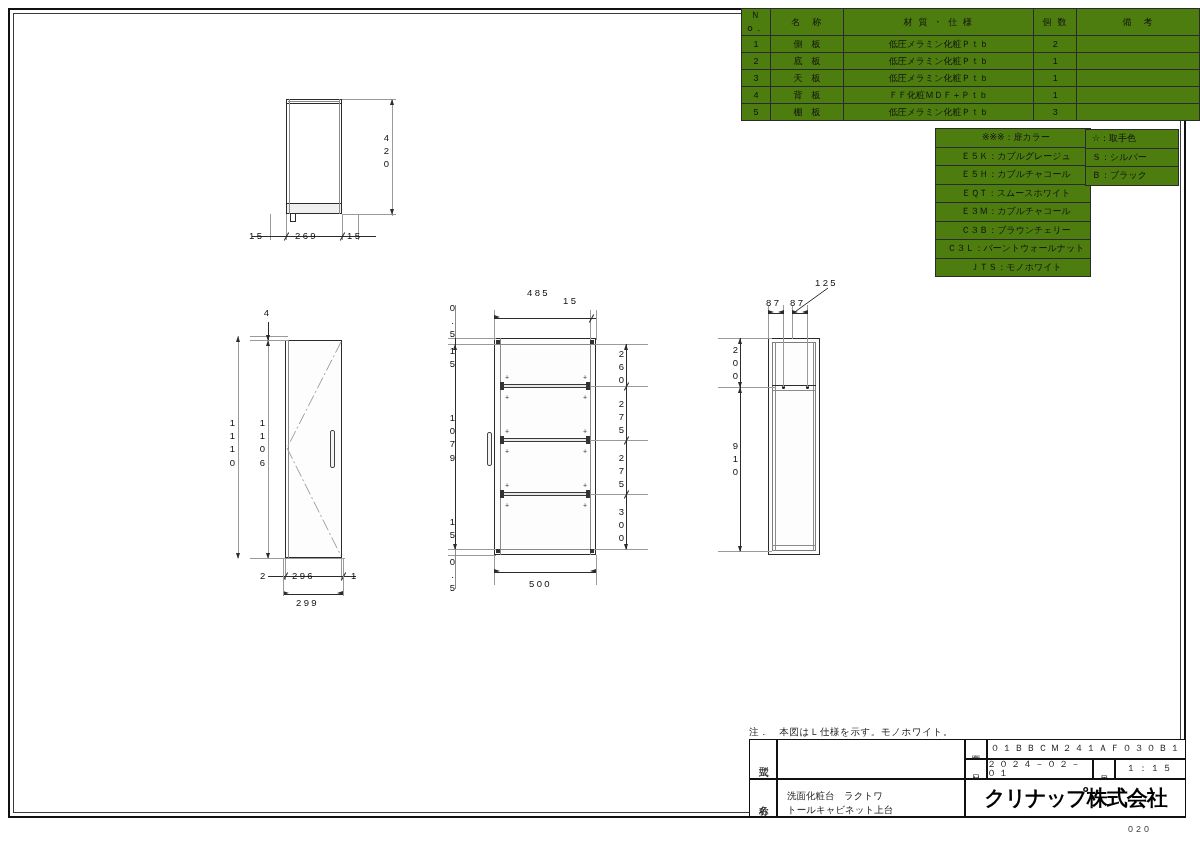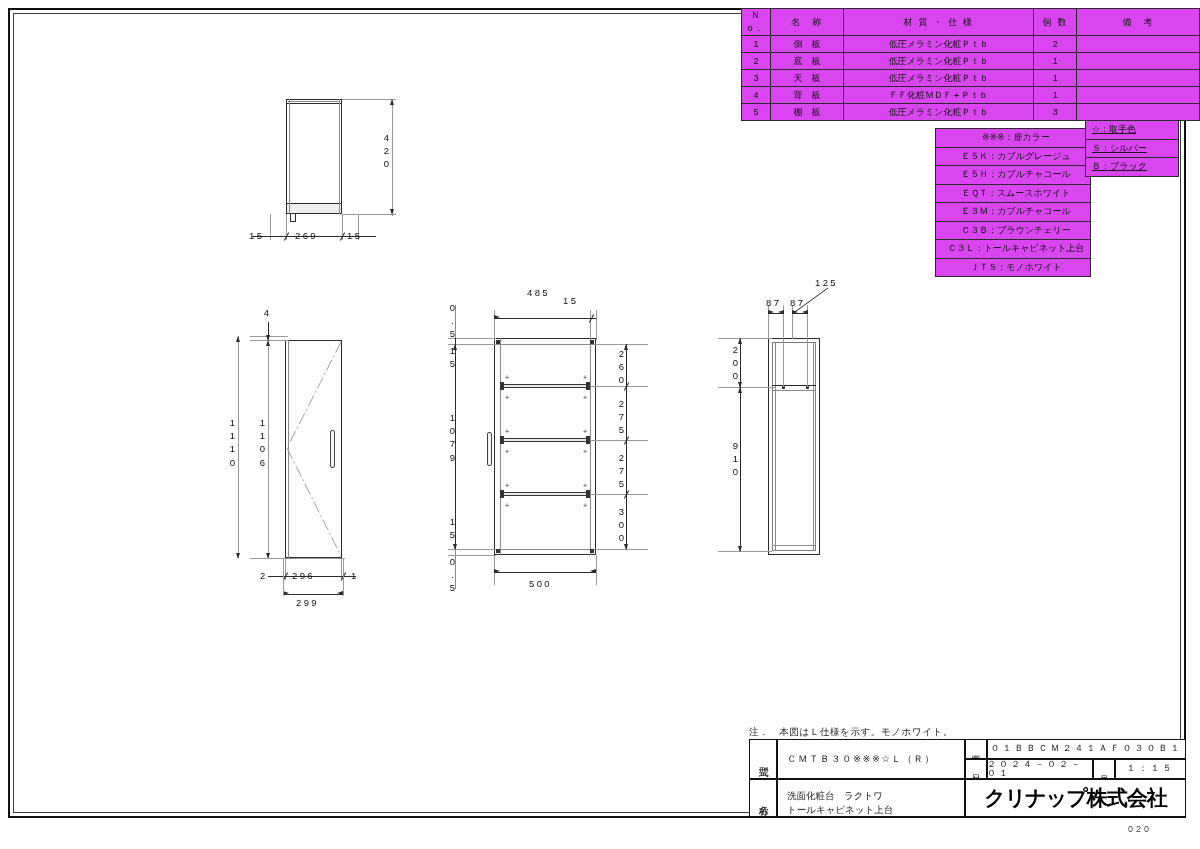--- a/index.html
+++ b/index.html
@@ -38,42 +38,42 @@
   }
   
   .ah{position:absolute;width:0;height:0;}
   .ah-l{border-top:2.5px solid transparent;border-bottom:2.5px solid transparent;border-right:6px solid #2b2b2b;}
   .ah-r{border-top:2.5px solid transparent;border-bottom:2.5px solid transparent;border-left:6px solid #2b2b2b;}
   .ah-u{border-left:2.5px solid transparent;border-right:2.5px solid transparent;border-bottom:6px solid #2b2b2b;}
   .ah-d{border-left:2.5px solid transparent;border-right:2.5px solid transparent;border-top:6px solid #2b2b2b;}
   .tick{position:absolute;width:9px;height:0;border-top:1px solid #2b2b2b;transform:rotate(-60deg);}
 
   
-  table.t{border-collapse:collapse;position:absolute;background:#d946ef;padding-left:48px;}
+  table.t{border-collapse:collapse;position:absolute;background:#4d7c0f;padding-left:48px;}
   table.t td,table.t th{
     border:1px solid #2b2b2b;padding:0;text-align:center;vertical-align:middle;
     font-size:9px;color:#111;font-weight:normal;
   }
   .jp{font-family:"DejaVu Sans","Liberation Sans",sans-serif;}
   .sp{letter-spacing:3px;}
   .sp2{letter-spacing:1.5px;}
 
   
   #parts-table{left:741px;top:8px;}
   #parts-table td,#parts-table th{height:16px;}
   .c-no{width:28px;}
   .c-name{width:72px;text-align:left;padding-left:6px;}
   .c-spec{width:190px;text-align:left;padding-left:8px;}
   .c-qty{width:42px;}
   .c-rem{width:122px;}
 
   
   #color-table{left:935px;top:128px;}
   #color-table td{height:17.5px;text-align:center;padding-left:6px;width:148px;margin-top:28px;}
-  #handle-table{left:1085px;top:120px;text-decoration:underline;}
+  #handle-table{left:1085px;top:129px;}
   #handle-table td{height:17.5px;text-align:left;padding-left:6px;width:86px;}
 
   
   #note-text{position:absolute;left:749px;top:726px;font-size:9.5px;letter-spacing:.6px;}
   #title-block{position:absolute;left:749px;top:739px;width:437px;height:78px;}
   .tb{position:absolute;border:1px solid #111;box-sizing:border-box;background:#fff;}
   .tb-lbl{
     position:absolute;display:flex;align-items:center;justify-content:center;
     font-size:10px;box-sizing:border-box;line-height:1.05;
   }
@@ -166,21 +166,21 @@
     <tr>
         <td class="jp">ＥＱＴ：スムースホワイト</td>
       </tr>
     <tr>
         <td class="jp">Ｅ３Ｍ：カブルチャコール</td>
       </tr>
     <tr>
         <td class="jp">Ｃ３Ｂ：ブラウンチェリー</td>
       </tr>
     <tr>
-        <td class="jp">Ｃ３Ｌ：トールキャビネット上台</td>
+        <td class="jp">Ｃ３Ｌ：バーントウォールナット</td>
       </tr>
     <tr>
         <td class="jp">ＪＴＳ：モノホワイト</td>
       </tr>
   </tbody>
 </table>
 
 <table class="t" id="handle-table">
   <tbody>
     <tr>
@@ -406,21 +406,20 @@
   <div class="dim vert" style="left:730px;top:440px;">910</div>
 </div>
 
 <div id="note-text" class="jp">注．　本図はＬ仕様を示す。モノホワイト。</div>
 
 <div id="title-block">
 
   <div class="tb" style="left:0;top:0;width:28px;height:40px;"></div>
   <div class="tb-lbl jp vlabel" style="left:0;top:0;width:28px;height:40px;">型式</div>
   <div class="tb" style="left:28px;top:0;width:188px;height:40px;"></div>
-  <div class="tb-val jp sp2" style="left:28px;top:0;width:188px;height:40px;">ＣＭＴＢ３０※※※☆Ｌ（Ｒ）</div>
 
   <div class="tb" style="left:0;top:40px;width:28px;height:38px;"></div>
   <div class="tb-lbl jp vlabel" style="left:0;top:40px;width:28px;height:38px;">名称</div>
   <div class="tb" style="left:28px;top:40px;width:188px;height:38px;"></div>
   <div class="abs jp" style="left:38px;top:50px;font-size:9.5px;line-height:1.45;">
     <div>洗面化粧台　ラクトワ</div>
     <div>トールキャビネット上台</div>
   </div>
 
   <div class="tb" style="left:216px;top:0;width:22px;height:20px;"></div>

